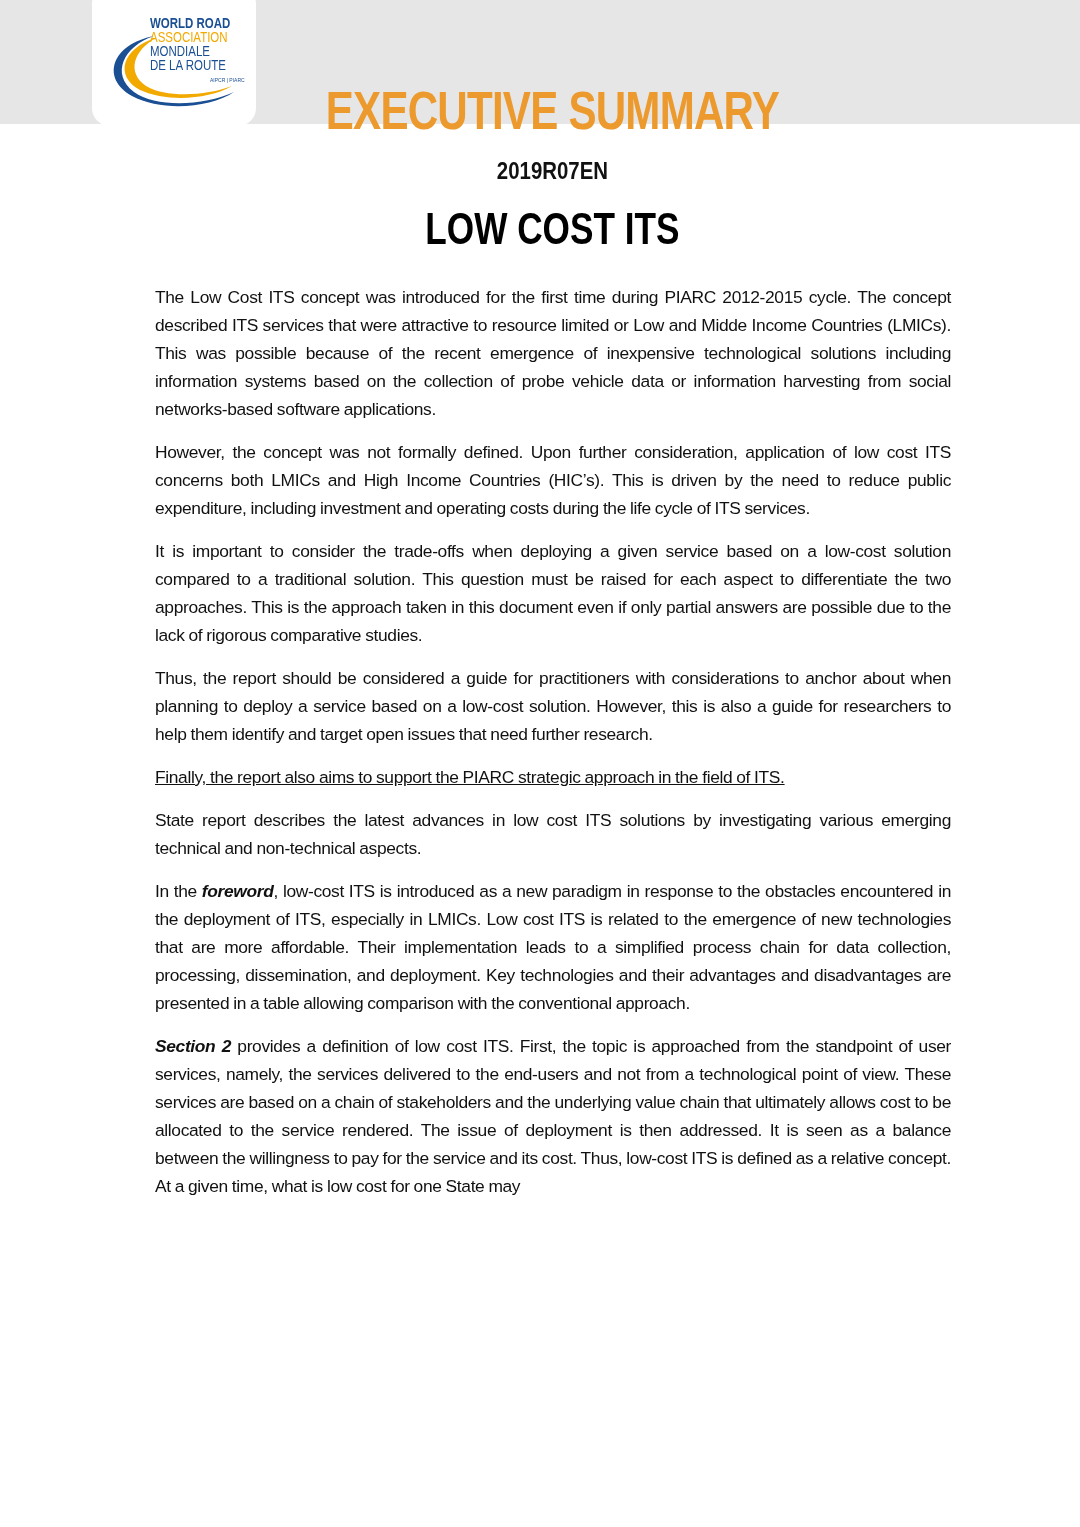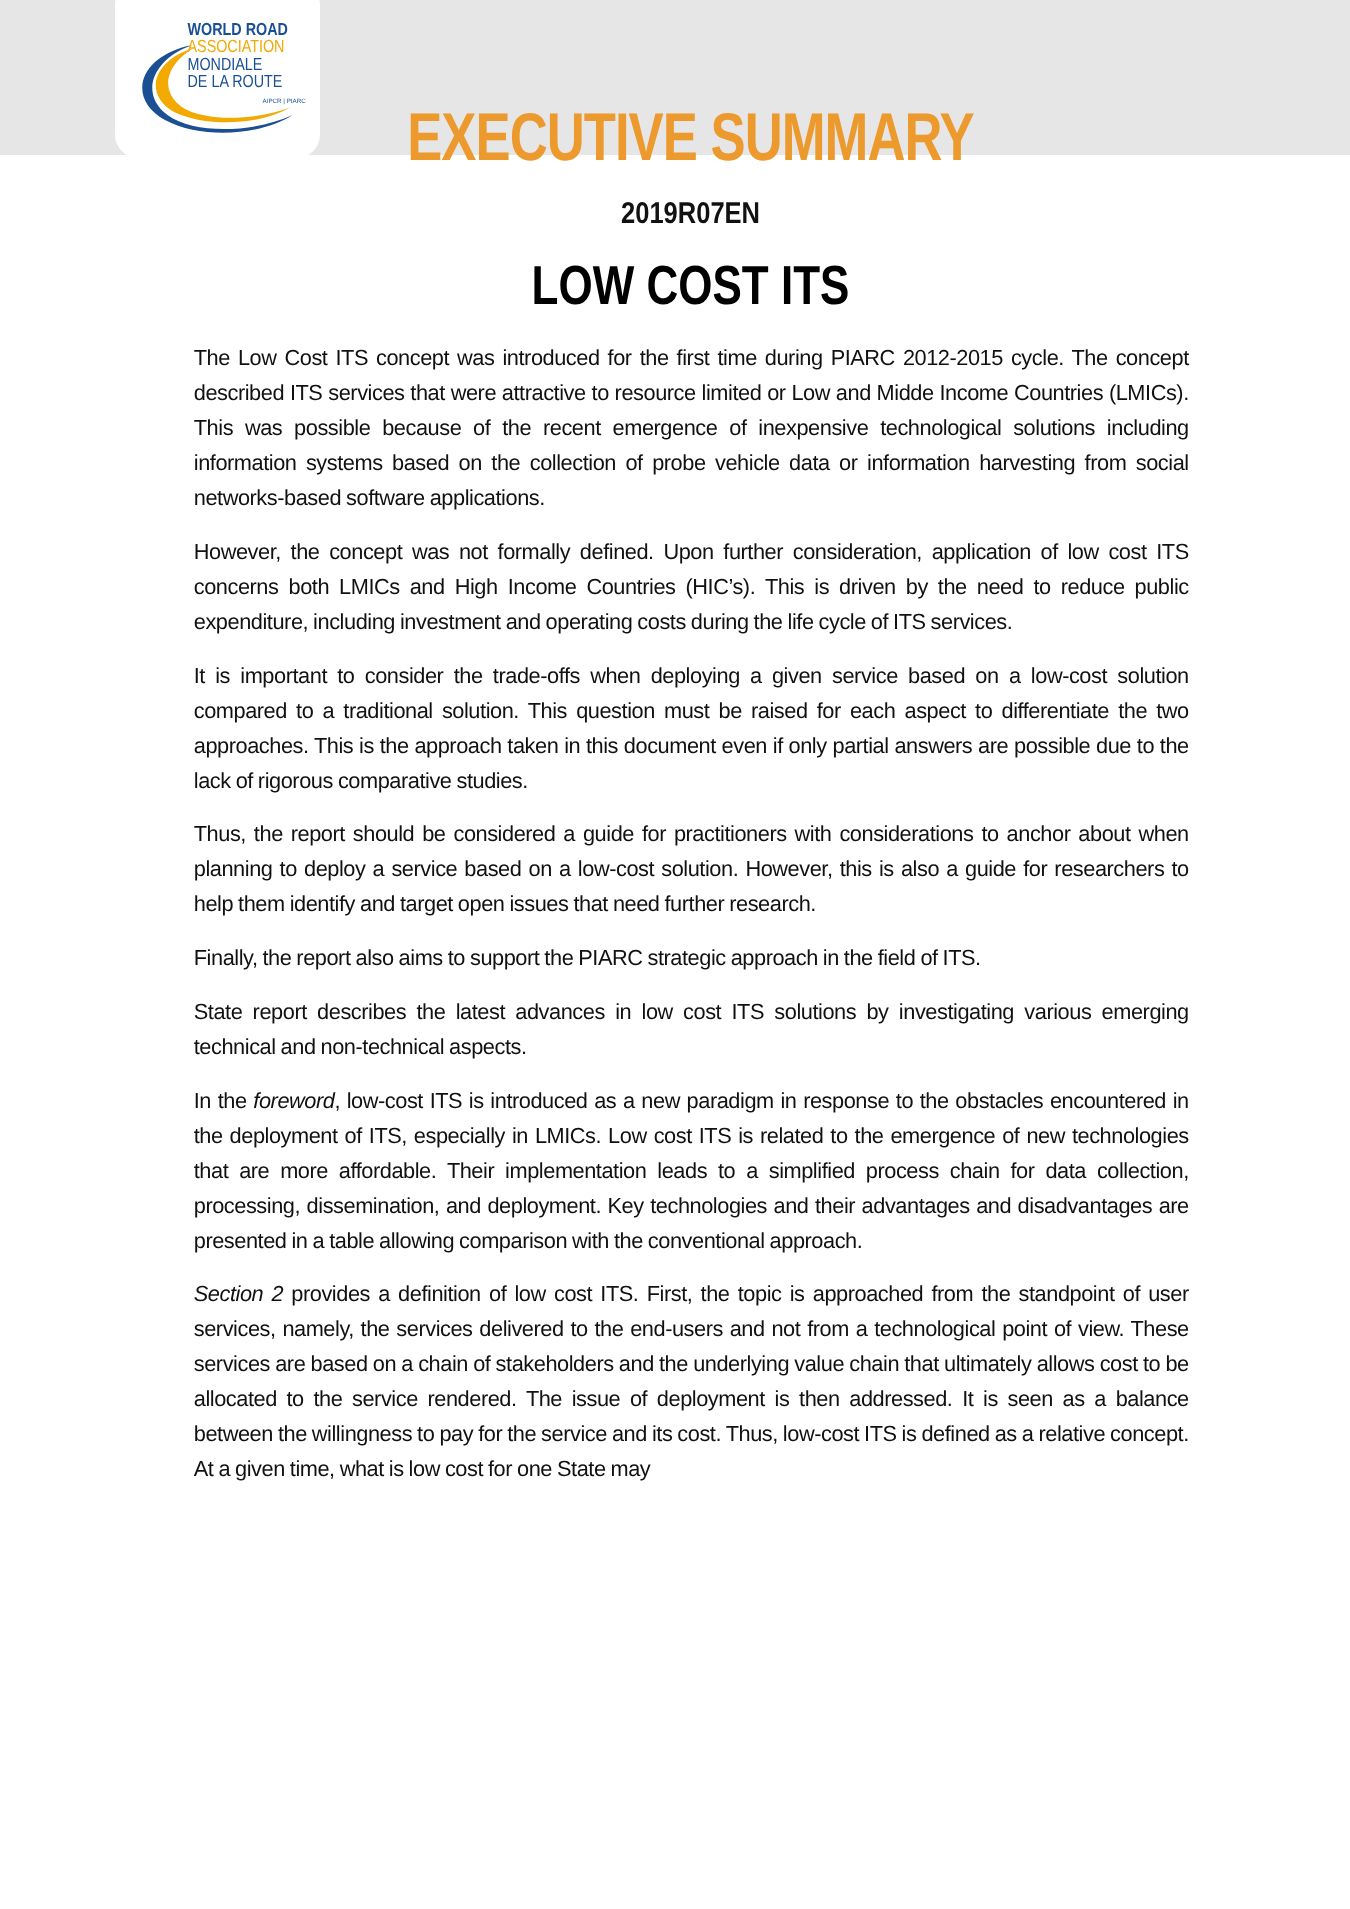--- a/index.html
+++ b/index.html
@@ -31,27 +31,27 @@
   }
   .doc-title {
     position: absolute; left: 0; width: 1105px; top: 202px; text-align: center;
     font-weight: bold; font-size: 44px; color: #000;
     transform: scaleX(0.8); transform-origin: 552px 0; line-height: 54px;
   }
   .body-text {
     position: absolute; left: 155px; top: 272px; width: 796px;
   }
   .body-text p {
-    margin: 0 0 15px 0;
+    margin: 11px 0 15px 0;
     font-size: 17.4px; line-height: 28px;
     text-align: justify; letter-spacing: -0.35px; word-spacing: -0.5px;
     color: #111;
   }
-  .underline { }
-  .bi { font-weight: normal; font-style: italic; }
+  .underline { text-decoration: underline; }
+  .bi { font-weight: bold; font-style: italic; }
 </style>
 </head>
 <body>
 
 <div class="header-band"></div>
 
 <div class="logo-box">
   <svg class="logo-svg" width="164" height="126" viewBox="0 0 164 126">
     <path d="M62 36 C20 44 8 78 40 96 C70 112 118 108 142 92 C112 106 64 108 42 92 C18 74 32 46 62 36 Z" fill="#1b4f93"></path>
     <path d="M64 38 C30 48 22 76 48 90 C74 102 116 100 140 86 C114 96 74 98 54 86 C34 72 42 50 64 38 Z" fill="#f2a900"></path>

